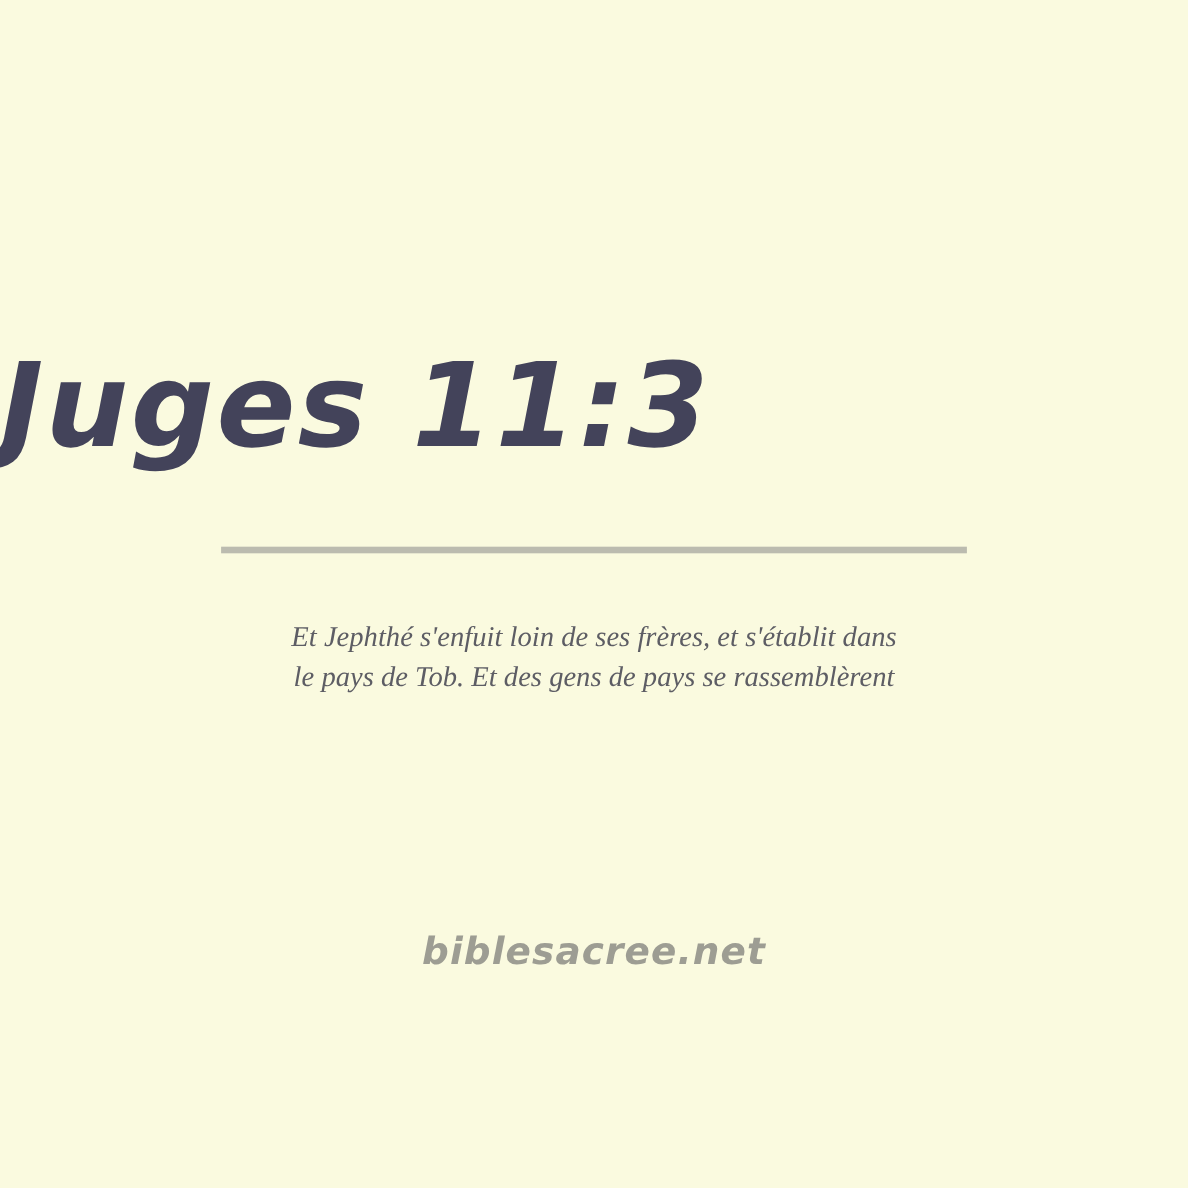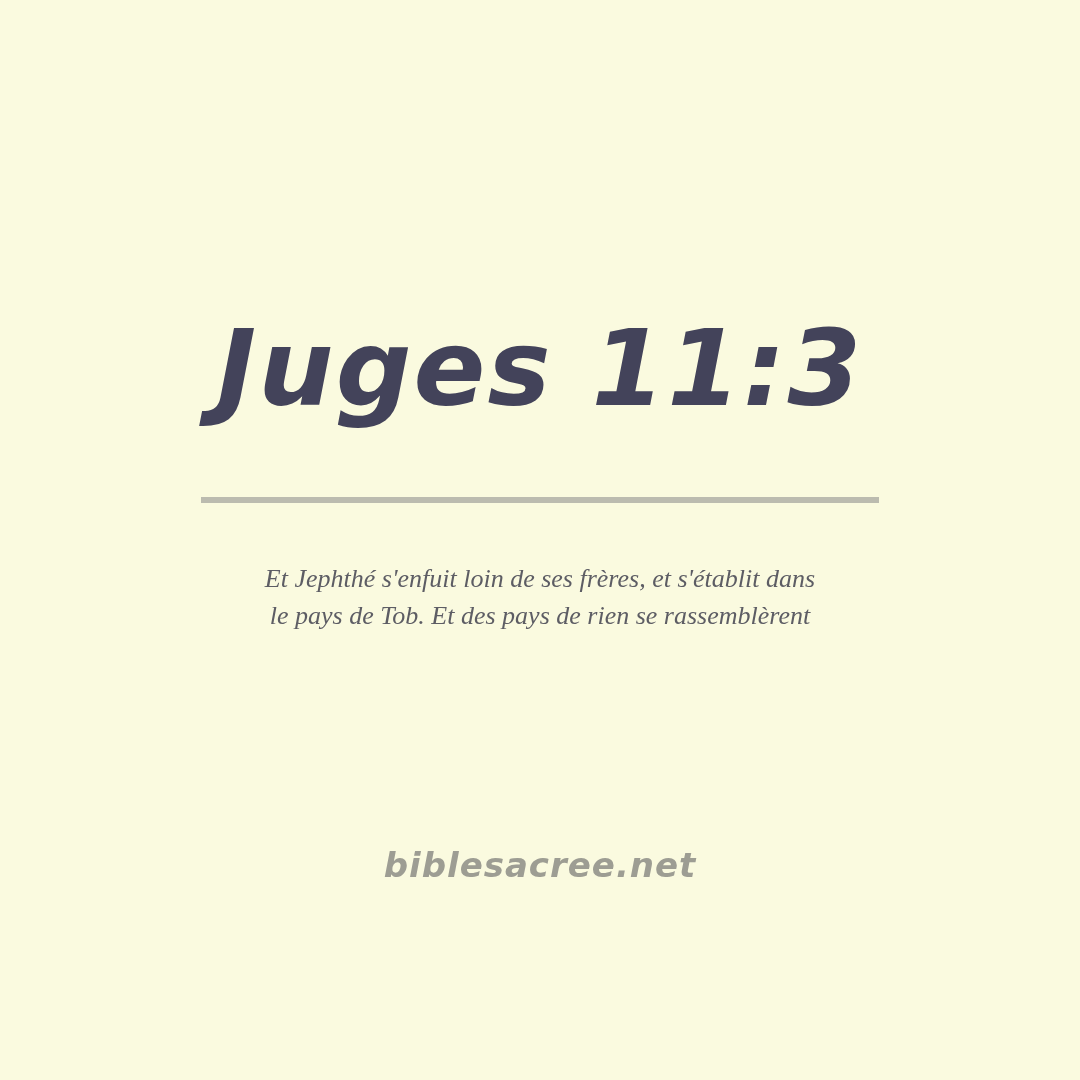--- a/index.html
+++ b/index.html
@@ -13,21 +13,20 @@
     background: #FAFADF;
     overflow: hidden;
     font-family: "DejaVu Sans", sans-serif;
   }
   .verse-title {
     position: absolute;
     top: 300px;
     left: 0;
     width: 100%;
     margin: 0;
-    text-align: center;
     font-family: "DejaVu Sans", sans-serif;
     font-style: italic;
     font-weight: bold;
     font-size: 106px;
     line-height: 1.3;
     letter-spacing: 2px;
     color: #43435A;
   }
   .divider {
     position: absolute;
@@ -74,18 +73,18 @@
 <body>
 
 <div class="card">
 
   <h1 class="verse-title">Juges 11:3</h1>
 
   <hr class="divider">
 
   <p class="verse-text">
     <span class="verse-line">Et Jephthé s'enfuit loin de ses frères, et s'établit dans</span>
-    <span class="verse-line">le pays de Tob. Et des pays de rien se rassemblèrent</span>
+    <span class="verse-line">le pays de Tob. Et des gens de pays se rassemblèrent</span>
   </p>
 
   <p class="site-footer">biblesacree.net</p>
 
 </div>
 
 </body></html>

